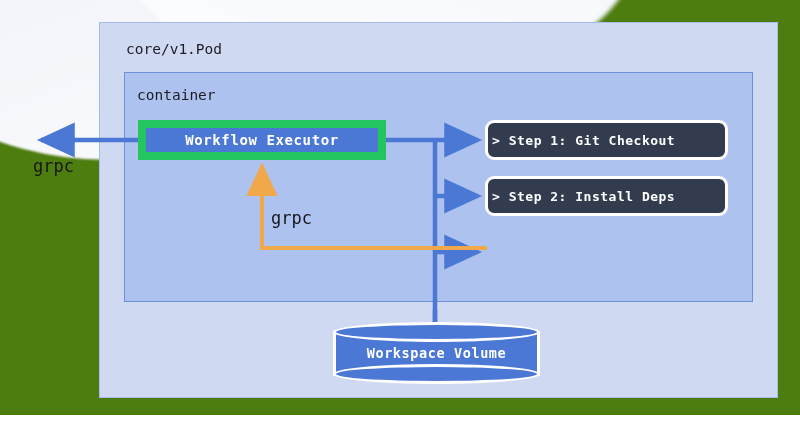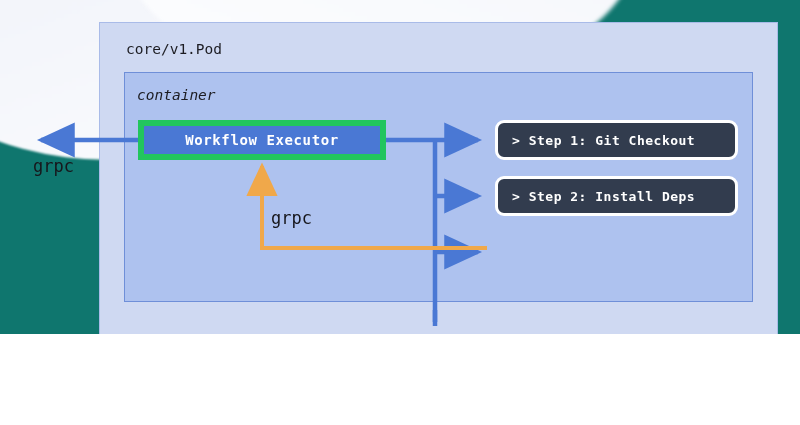--- a/index.html
+++ b/index.html
@@ -3,23 +3,23 @@
 <meta charset="utf-8">
 <style>
   html, body {
     margin: 0;
     padding: 0;
     background: #ffffff;
   }
   #stage {
     position: relative;
     width: 800px;
-    height: 334px;
+    height: 415px;
     overflow: hidden;
-    background: #0f766e;
+    background: #4d7c0f;
     font-family: "DejaVu Sans Mono", "Liberation Mono", monospace;
   }
   
   .bg-wash {
     position: absolute;
     left: -120px;
     top: -170px;
     width: 420px;
     height: 330px;
     border-radius: 50% 50% 45% 55% / 55% 60% 40% 45%;
@@ -69,60 +69,59 @@
     border: 1.5px solid #6f8fd8;
     box-sizing: border-box;
   }
   .container-label {
     position: absolute;
     left: 12px;
     top: 14px;
     font-size: 14.5px;
     color: #1c1c22;
     white-space: nowrap;
-    font-style: italic;
   }
 
   
   .executor {
     position: absolute;
     left: 138px;
     top: 120px;
     width: 248px;
     height: 40px;
     background: #4a78d4;
-    border: 6px solid #22c55e;
+    border: 8px solid #22c55e;
     box-sizing: border-box;
     display: flex;
     align-items: center;
     justify-content: center;
     color: #ffffff;
     font-size: 14px;
     font-weight: bold;
     letter-spacing: 0.6px;
     white-space: nowrap;
   }
 
   
   .step {
     position: absolute;
-    left: 495px;
+    left: 485px;
     width: 243px;
     height: 40px;
     background: #323c4e;
     border: 3px solid #ffffff;
     border-radius: 9px;
     box-sizing: border-box;
     display: flex;
     align-items: center;
     color: #ffffff;
     font-size: 13px;
     font-weight: bold;
     letter-spacing: 0.5px;
-    padding-left: 14px;
+    padding-left: 4px;
     white-space: nowrap;
   }
   .step-1 { top: 120px; }
   .step-2 { top: 176px; text-align: right; }
   .step-3 { top: 232px; }
 
   
   .volume {
     position: absolute;
     left: 333px;
@@ -249,17 +248,23 @@
     <span>Workflow Executor</span>
   </div>
 
   <div class="step step-1">
     <span>&gt; Step 1: Git Checkout</span>
   </div>
   <div class="step step-2">
     <span>&gt; Step 2: Install Deps</span>
   </div>
 
+  <div class="volume">
+    <div class="volume-body"></div>
+    <div class="volume-bottom"></div>
+    <div class="volume-top"></div>
+    <div class="volume-text">Workspace Volume</div>
+  </div>
 
   <div class="grpc-left">grpc</div>
   <div class="grpc-mid">grpc</div>
 
 </div>
 
 </body></html>

